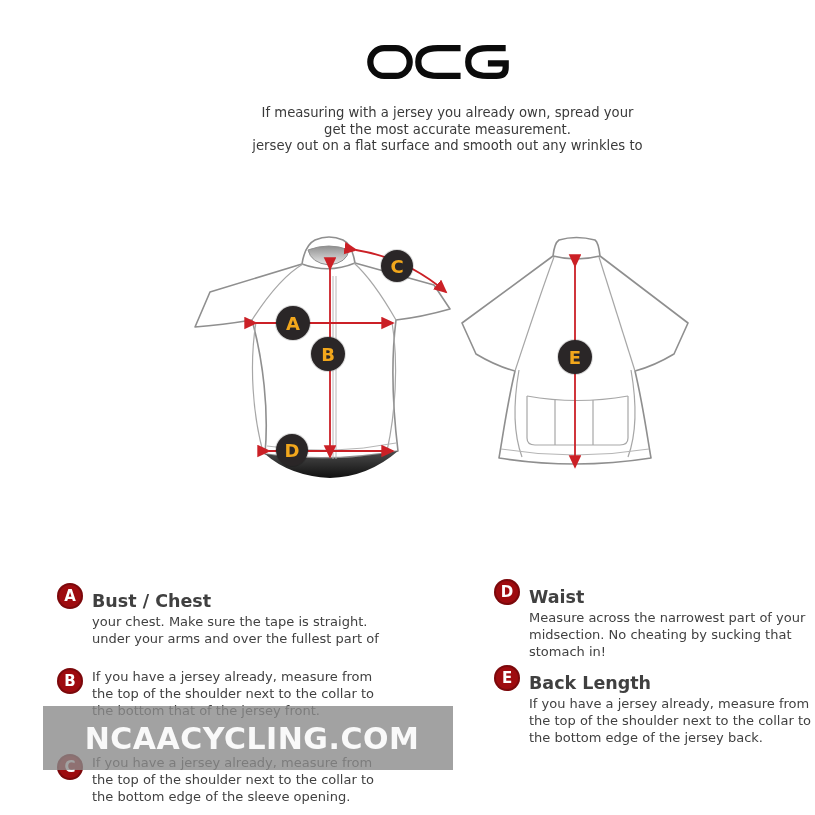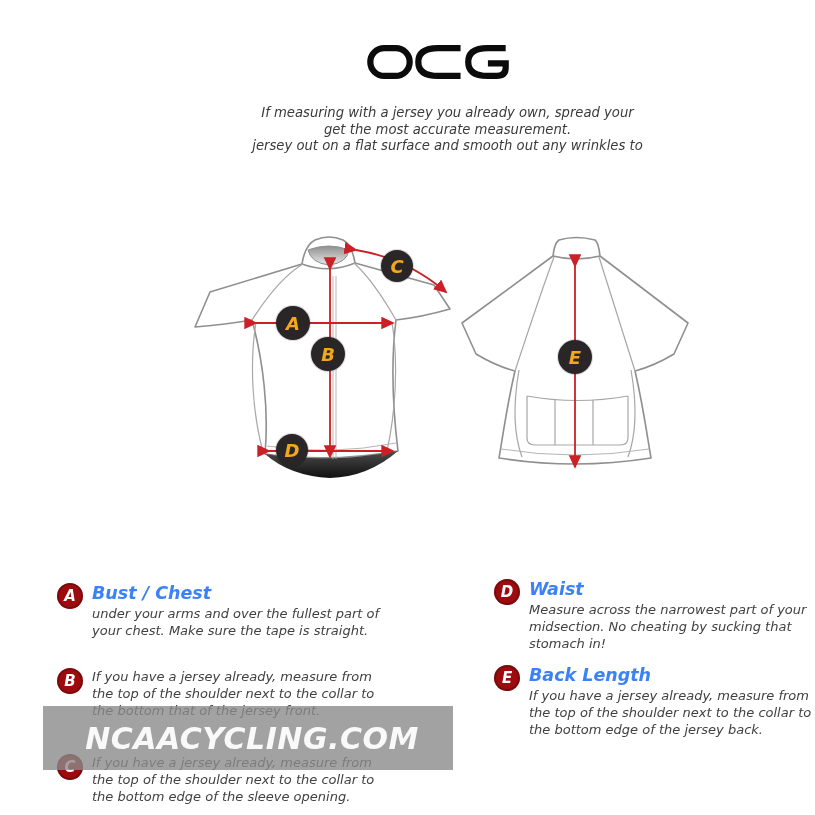--- a/index.html
+++ b/index.html
@@ -4,21 +4,20 @@
 <style>
   * { margin:0; padding:0; box-sizing:border-box; }
   html,body { background:#ffffff; }
   .page {
     position:relative;
     width:815px; height:815px;
     overflow:hidden;
     background:#ffffff;
     font-family:"DejaVu Sans","Liberation Sans",sans-serif;
     color:#222;
-    font-style:italic;
   }
   
   .logo { position:absolute; left:366px; top:42px; width:144px; height:40px; }
   
   .intro {
     position:absolute; left:80px; top:105px; width:735px;
     text-align:center; font-size:13.2px; line-height:16.6px; color:#3a3a3a;
   }
   .intro div { white-space:nowrap; }
   
@@ -46,21 +45,21 @@
   .sec-e { left:494px; top:664px; width:400px; }
   .badge-red {
     position:absolute; left:0; top:1px; width:26px; height:26px; border-radius:50%;
     background:#9e0b0f; color:#ffffff;
     display:flex; align-items:center; justify-content:center;
     font-size:15px; font-weight:bold;
     box-shadow:inset 0 0 0 2px rgba(0,0,0,0.22);
   }
   .legend-title {
     margin-left:35px;
-    font-size:17.5px; font-weight:bold; color:#3b82f6; line-height:22px;
+    font-size:17.5px; font-weight:bold; color:#404040; line-height:22px;margin-top:8px;
   }
   .legend-body { margin-left:35px; margin-top:2px; font-size:13px; line-height:16.8px; color:#414141; }
   .legend-body div { white-space:nowrap; }
   
   .watermark {
     position:absolute; left:43px; top:706px; width:410px; height:64px;
     background:rgba(139,139,139,0.80);
     display:flex; align-items:center; justify-content:center;
     z-index:10;
     padding-left:8px;
@@ -189,22 +188,22 @@
   <div class="badge-dark badge-e">
     <span>E</span>
   </div>
 
   <div class="legend-sec sec-a">
     <div class="badge-red">
       <span>A</span>
     </div>
     <div class="legend-title">Bust / Chest</div>
     <div class="legend-body">
+      <div>your chest. Make sure the tape is straight.</div>
       <div>under your arms and over the fullest part of</div>
-      <div>your chest. Make sure the tape is straight.</div>
     </div>
   </div>
 
   <div class="legend-sec sec-b">
     <div class="badge-red">
       <span>B</span>
     </div>
     <div class="legend-body">
       <div>If you have a jersey already, measure from</div>
       <div>the top of the shoulder next to the collar to</div>

